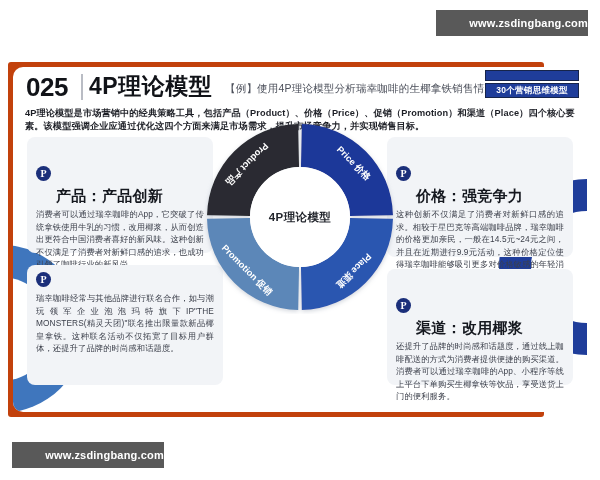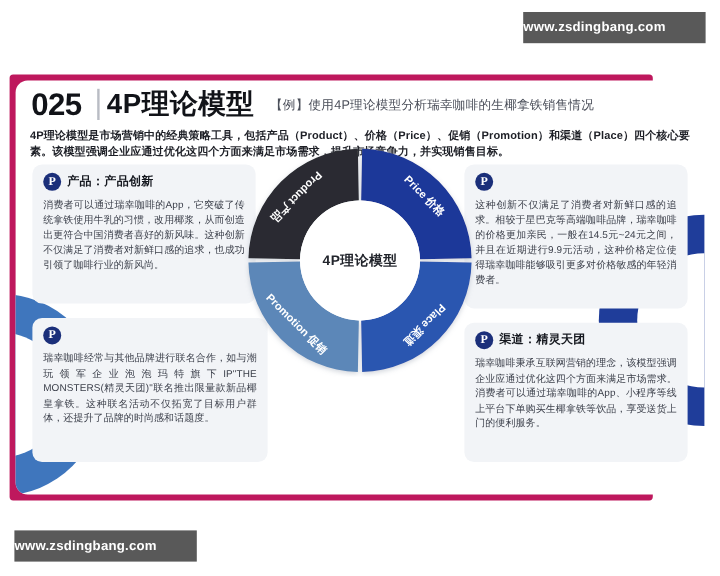--- a/index.html
+++ b/index.html
@@ -15,32 +15,32 @@
     background: #ffffff;
   }
 
   
   .watermark {
     position: absolute;
     background: #595959;
     color: #ffffff;
     font-size: 11px;
     letter-spacing: .2px;
-    display: flex; align-items: center; justify-content: flex-start;
+    display: flex; align-items: center; justify-content: flex-end;
     font-weight: 600;
   }
   #wm-top { right: 12px; top: 10px; width: 152px; height: 26px; }
   #wm-bottom { left: 12px; bottom: 12px; width: 152px; height: 26px; }
 
   
   #slide-frame {
     position: absolute;
     left: 8px; top: 62px;
     width: 536px; height: 355px;
-    background: #be185d;
+    background: #c2410c;
     border-radius: 3px;
     padding: 5px;
   }
   #slide-inner {
     position: absolute;
     left: 5px; top: 5px;
     width: 574px; height: 345px;
     background: #ffffff;
     border-radius: 10px;
     overflow: hidden;
@@ -129,22 +129,22 @@
     display: flex; align-items: center; gap: 5px; margin-bottom: 5px;
   }
   .p-icon {
     width: 15px; height: 15px; border-radius: 50%;
     background: #1b2f7a; color: #fff;
     font-size: 10px; font-weight: 800;
     display: flex; align-items: center; justify-content: center;
     flex: 0 0 auto; font-family: "Liberation Serif", serif;
   }
   .card-title {
-    font-size: 10px; font-weight: 800; color: #15181f;
-    letter-spacing: .3px; line-height: 15px;
+    font-size: 15px; font-weight: 800; color: #15181f;
+    letter-spacing: .3px; line-height: 15px; margin-top: 44px;
   }
   .card-body {
     font-size: 8.3px; color: #3b3f4a; line-height: 12.6px;
     text-align: justify; letter-spacing: .1px;
   }
 
   
   #donut {
     position: absolute;
     left: 190px; top: 53px;
@@ -179,52 +179,57 @@
       <div class="bg-arc" id="arc-left"></div>
       <div id="arc-left-in"></div>
       <div class="bg-arc" id="arc-right"></div>
       <div id="arc-right-in"></div>
 
       <div id="header">
         <div id="num">025</div>
         <div id="title-divider"></div>
         <div id="title">4P理论模型</div>
         <div id="subtitle">【例】使用4P理论模型分析瑞幸咖啡的生椰拿铁销售情况</div>
+        <div id="badge-wrap">
+          <div id="badge-top-bar"></div>
+          <div id="badge">30个营销思维模型</div>
+        </div>
       </div>
 
       <div id="intro">4P理论模型是市场营销中的经典策略工具，包括产品（Product）、价格（Price）、促销（Promotion）和渠道（Place）四个核心要素。该模型强调企业应通过优化这四个方面来满足市场需求，提升市场竞争力，并实现销售目标。</div>
 
       <div class="card" id="card-product">
         <div class="card-head">
           <span class="p-icon">P</span>
           <span class="card-title">产品：产品创新</span>
         </div>
         <div class="card-body">消费者可以通过瑞幸咖啡的App，它突破了传统拿铁使用牛乳的习惯，改用椰浆，从而创造出更符合中国消费者喜好的新风味。这种创新不仅满足了消费者对新鲜口感的追求，也成功引领了咖啡行业的新风尚。</div>
       </div>
 
       <div class="card" id="card-price">
         <div class="card-head">
           <span class="p-icon">P</span>
+          <span class="card-title">价格：强竞争力</span>
         </div>
         <div class="card-body">这种创新不仅满足了消费者对新鲜口感的追求。相较于星巴克等高端咖啡品牌，瑞幸咖啡的价格更加亲民，一般在14.5元~24元之间，并且在近期进行9.9元活动，这种价格定位使得瑞幸咖啡能够吸引更多对价格敏感的年轻消费者。</div>
       </div>
 
       <div class="card" id="card-promo">
         <div class="card-head">
           <span class="p-icon">P</span>
         </div>
         <div class="card-body">瑞幸咖啡经常与其他品牌进行联名合作，如与潮玩领军企业泡泡玛特旗下IP"THE MONSTERS(精灵天团)"联名推出限量款新品椰皇拿铁。这种联名活动不仅拓宽了目标用户群体，还提升了品牌的时尚感和话题度。</div>
       </div>
 
       <div class="card" id="card-place">
         <div class="card-head">
           <span class="p-icon">P</span>
-          <span class="card-title">渠道：精灵天团</span>
-        </div>
-        <div class="card-body">瑞幸咖啡秉承互联网营销的理念，该模型强调企业应通过优化这四个方面来满足市场需求。消费者可以通过瑞幸咖啡的App、小程序等线上平台下单购买生椰拿铁等饮品，享受送货上门的便利服务。</div>
+          <span class="card-title">渠道：改用椰浆</span>
+        </div>
+        <div class="card-body">还提升了品牌的时尚感和话题度，通过线上咖啡配送的方式为消费者提供便捷的购买渠道。消费者可以通过瑞幸咖啡的App、小程序等线上平台下单购买生椰拿铁等饮品，享受送货上门的便利服务。</div>
       </div>
 
       <div id="donut">
         <svg width="194" height="194" viewBox="0 0 194 194">
           <defs>
             <filter id="soft" x="-20%" y="-20%" width="140%" height="140%">
               <feDropShadow dx="0" dy="1.5" stdDeviation="2.2" flood-color="#98a0b0" flood-opacity="0.45"></feDropShadow>
             </filter>
           </defs>
           <g id="donut-segments" filter="url(#soft)">

